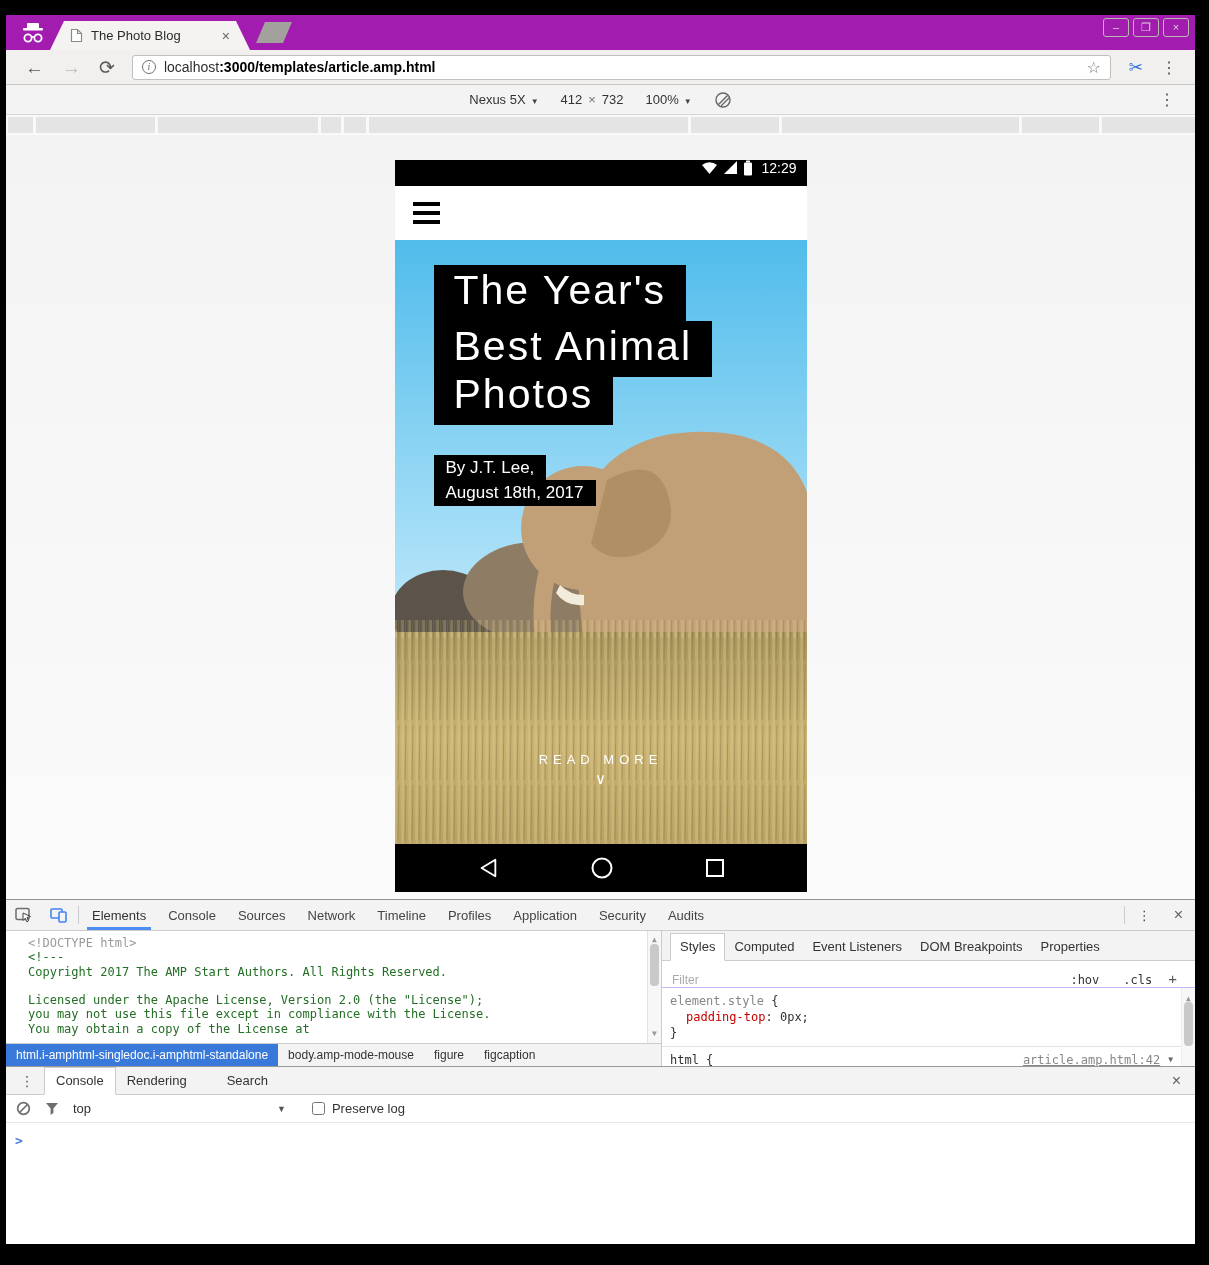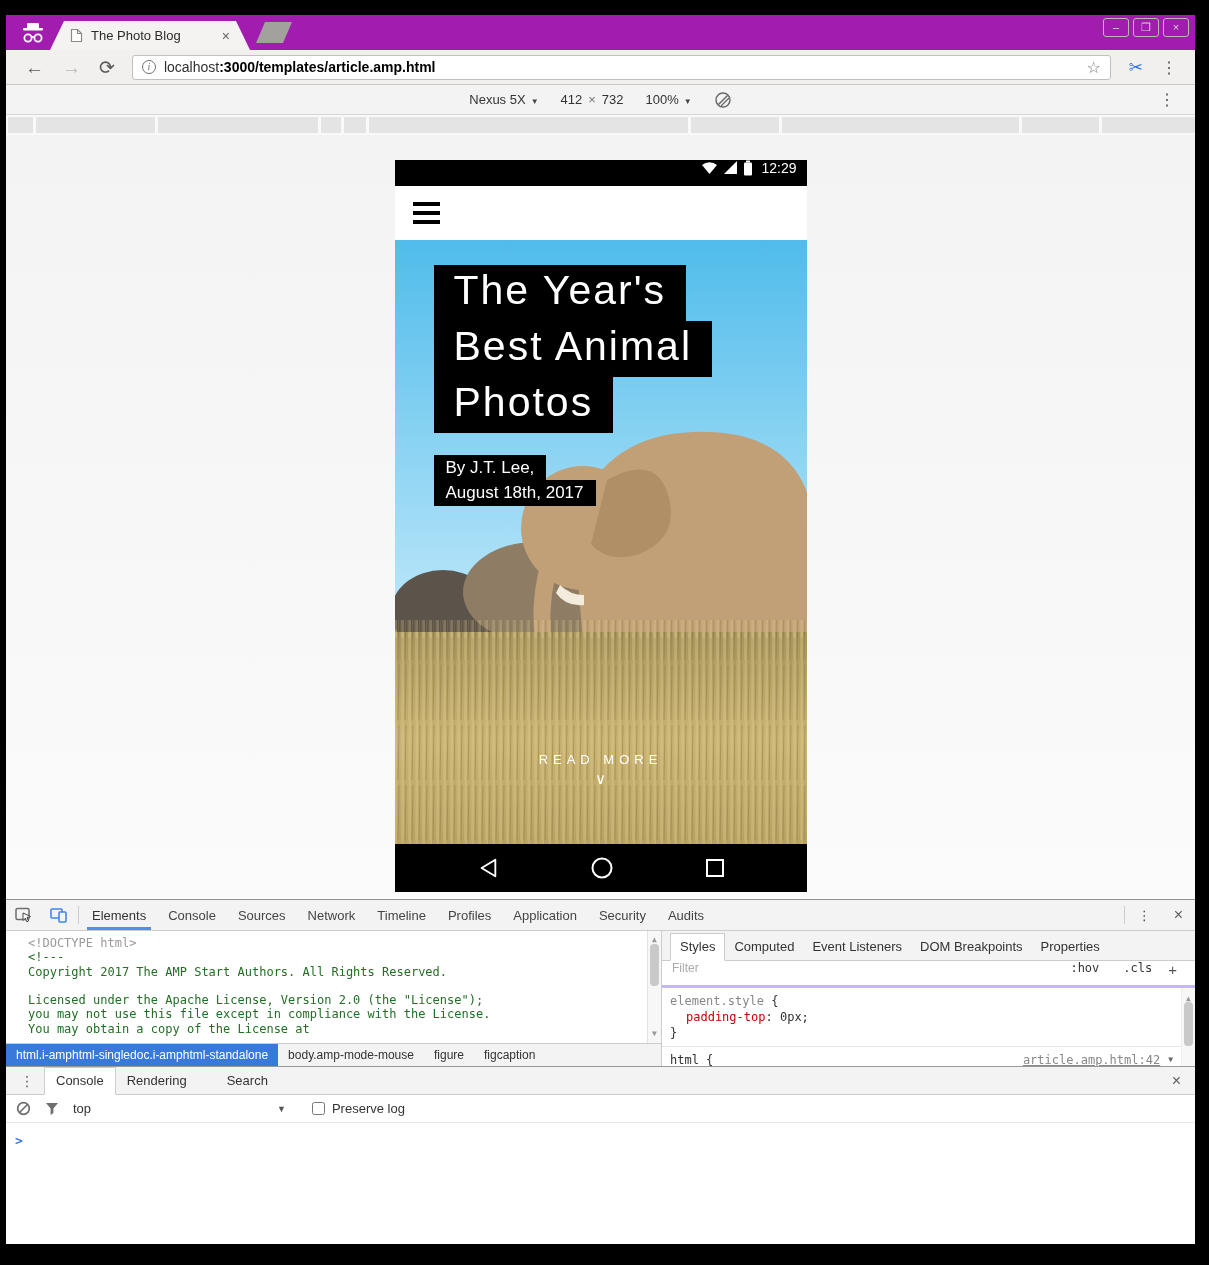--- a/index.html
+++ b/index.html
@@ -87,21 +87,21 @@
   .vscroll .arr { position:absolute; left:0; width:100%; text-align:center; color:#9a9a9a; font-size:8px; }
   .vscroll .thumb { position:absolute; left:2px; width:9px; background:#c9c9c9; border-radius:4px; }
   .breadcrumbs { height:23px; background:#f3f3f3; border-top:1px solid #ccc; display:flex; align-items:stretch; font-size:12px; flex:none; overflow:hidden; }
   .crumb { display:flex; align-items:center; padding:0 10px; color:#333; white-space:nowrap; }
   .crumb.sel { background:#3879d9; color:#fff; }
 
   .styles-pane { flex:1; display:flex; flex-direction:column; overflow:hidden; }
   .sp-tabs { height:30px; background:#f3f3f3; border-bottom:1px solid #ccc; display:flex; align-items:flex-end; padding-left:8px; font-size:13px; color:#333; flex:none; }
   .sp-tab { padding:5px 9px 6px; white-space:nowrap; }
   .sp-tab.sel { background:#fff; border:1px solid #ccc; border-bottom:1px solid #fff; margin-bottom:-1px; }
-  .sp-filter { height:27px; border-bottom:3px solid #c4b5fd; display:flex; align-items:flex-start; padding:0 10px; flex:none; }
+  .sp-filter { height:27px; border-bottom:1px solid #c4b5fd; display:flex; align-items:flex-end; padding:0 10px; flex:none; }
   .sp-filter .ph { color:#aaa; font-size:12px; flex:1; }
   .sp-filter .tok { font-family:"DejaVu Sans Mono","Liberation Mono",monospace; font-size:12px; color:#333; margin-left:24px; }
   .sp-filter .plus { font-size:15px; color:#555; margin-left:16px; margin-right:8px; }
   .sp-content { flex:1; position:relative; font-size:12px; line-height:16px; padding:5px 22px 0 8px; }
   .sp-content .sel-gray { color:#888; }
   .sp-content .prop { color:#c80000; }
   .sp-content .val { color:#303030; }
   .sp-rule-sep { border:none; border-top:1px solid #e4e4e4; margin:5px -22px 5px -8px; }
   .sp-html-row { display:flex; align-items:center; }
   .sp-link { margin-left:auto; color:#888; text-decoration:underline; }
@@ -263,21 +263,21 @@
             <rect x="268" y="428" width="34" height="80" fill="#bb9973"></rect>
             <rect x="330" y="424" width="34" height="80" fill="#b69470"></rect>
           </g>
 
           <rect x="0" y="392" width="412" height="212" fill="url(#grass)"></rect>
           <rect x="0" y="392" width="412" height="212" fill="url(#blades)"></rect>
           <rect x="0" y="380" width="412" height="18" fill="url(#blades)" opacity="0.8"></rect>
         </svg>
         <div class="title-line" style="top:25px">The Year's</div>
         <div class="title-line" style="top:81px">Best Animal</div>
-        <div class="title-line" style="top:137px">Photos</div>
+        <div class="title-line" style="top:129px">Photos</div>
         <div class="byline" style="top:215px">By J.T. Lee,</div>
         <div class="byline" style="top:240px">August 18th, 2017</div>
         <div class="readmore" style="top:512px">READ MORE</div>
         <div class="read-chev" style="top:530px">∨</div>
       </div>
 
       <div class="android-nav">
         <svg width="22" height="22" viewBox="0 0 24 24">
           <path d="M20 3 L5 12 L20 21 Z" fill="none" stroke="#fff" stroke-width="2" stroke-linejoin="round"></path>
         </svg>

